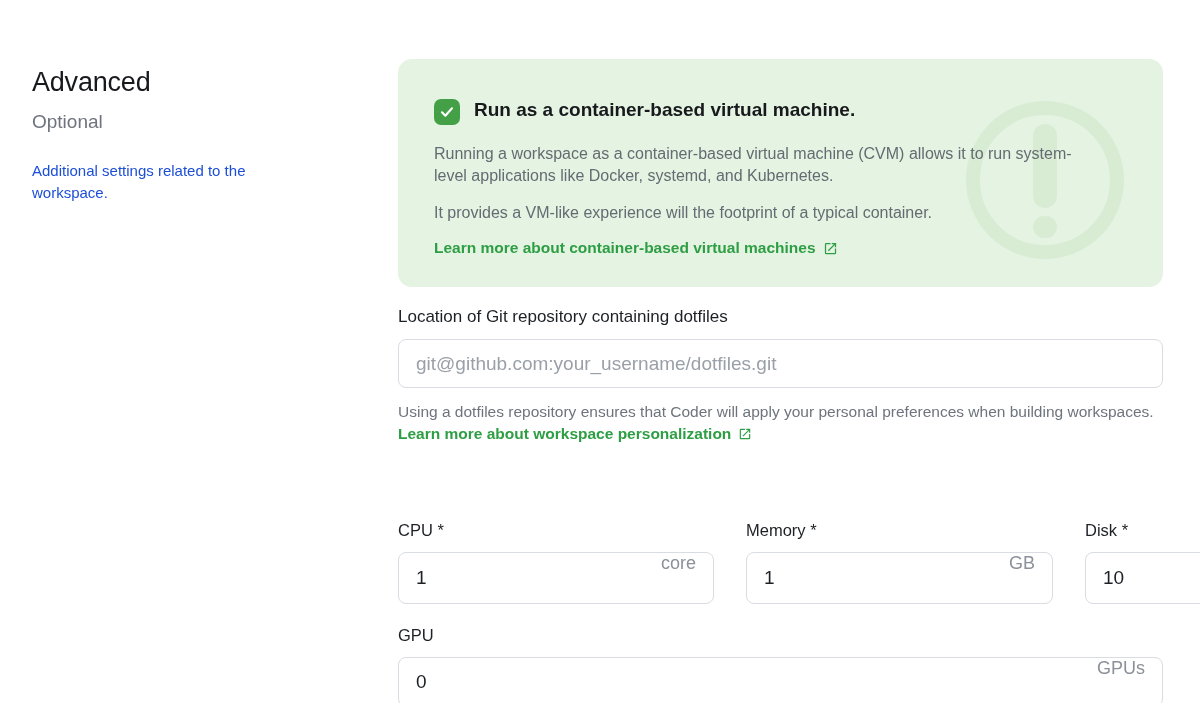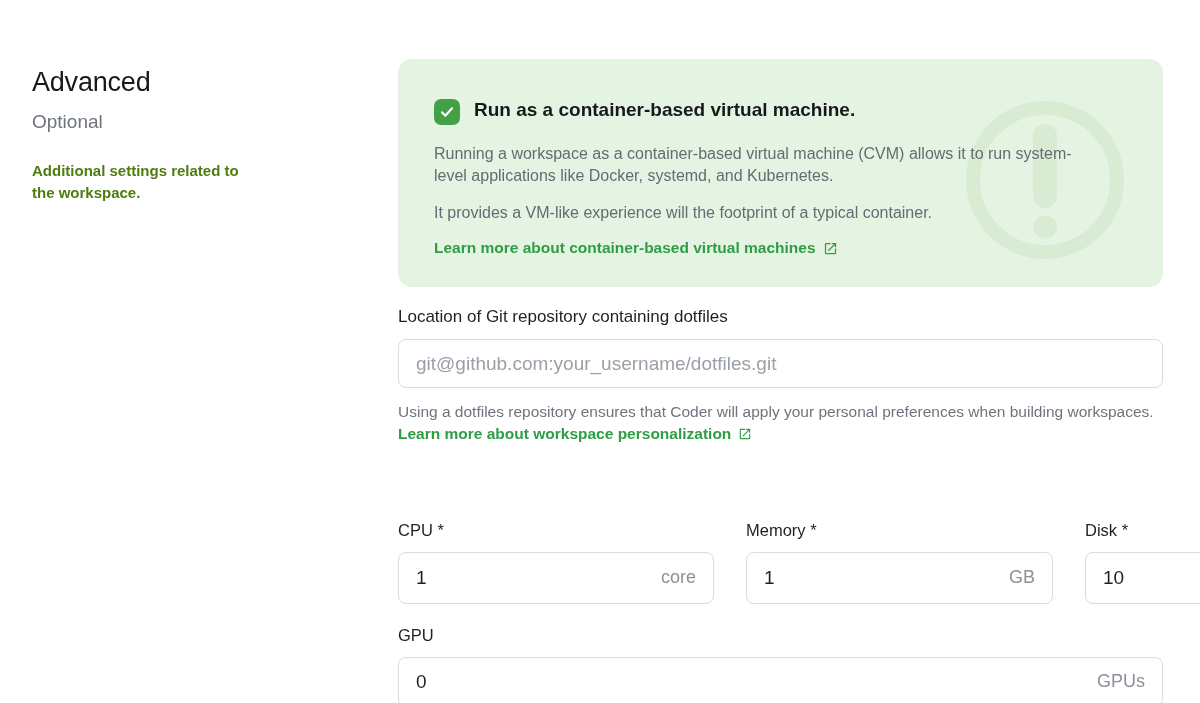--- a/index.html
+++ b/index.html
@@ -29,23 +29,22 @@
   }
   .sidebar .subtitle {
     margin-top: 13px;
     font-size: 19px;
     color: #6e747d;
   }
   .sidebar .description {
     margin-top: 27px;
     font-size: 15px;
     line-height: 1.45;
-    color: #4d7c0f;
+    color: #1d4ed8;
     max-width: 230px;
-    font-weight: bold;
   }
   
   .main {
     width: 765px;
     padding-top: 20px;
   }
   
   .cvm-panel {
     position: relative;
     background: #e5f3e2;
@@ -109,21 +108,20 @@
   }
   
   .field-label {
     font-size: 17px;
     color: #1d2025;
     margin-top: 20px;
     margin-bottom: 12px;
   }
   .field {
     display: flex;
-    align-items: center;
     border: 1px solid #d9dce1;
     border-radius: 8px;
     background: #ffffff;
     height: 49px;
     padding: 0 17px;
   }
   .field input {
     border: none;
     outline: none;
     flex: 1;

